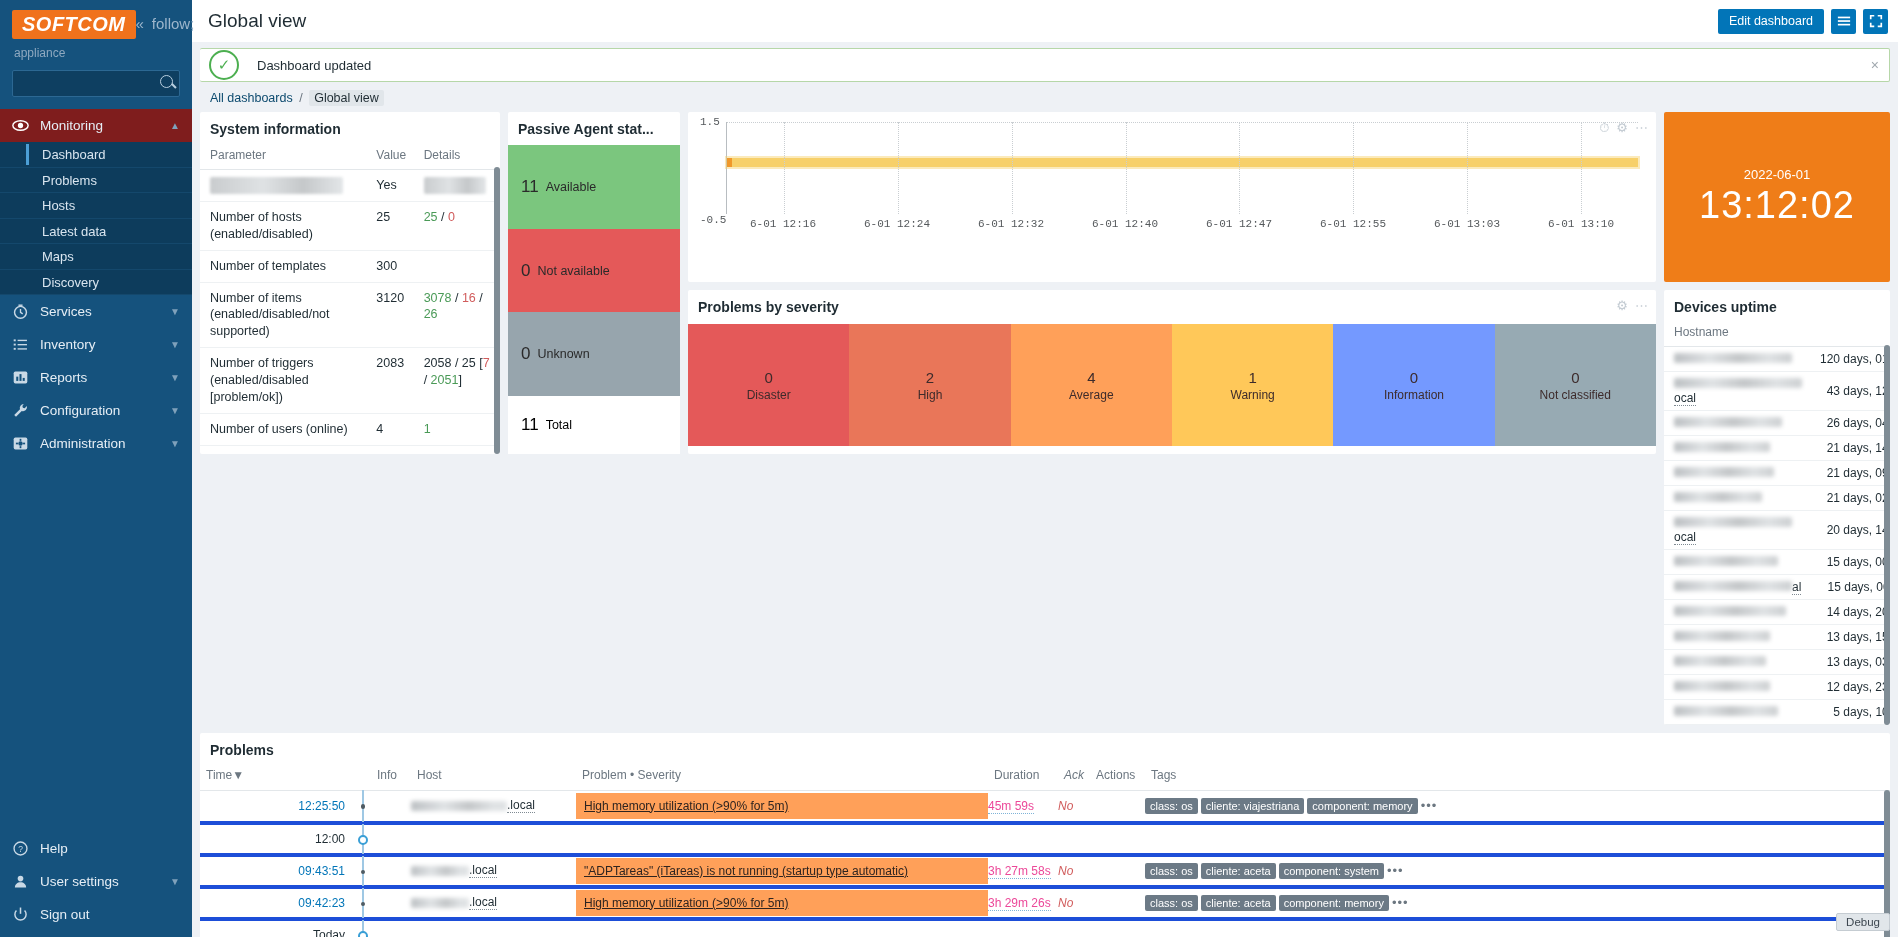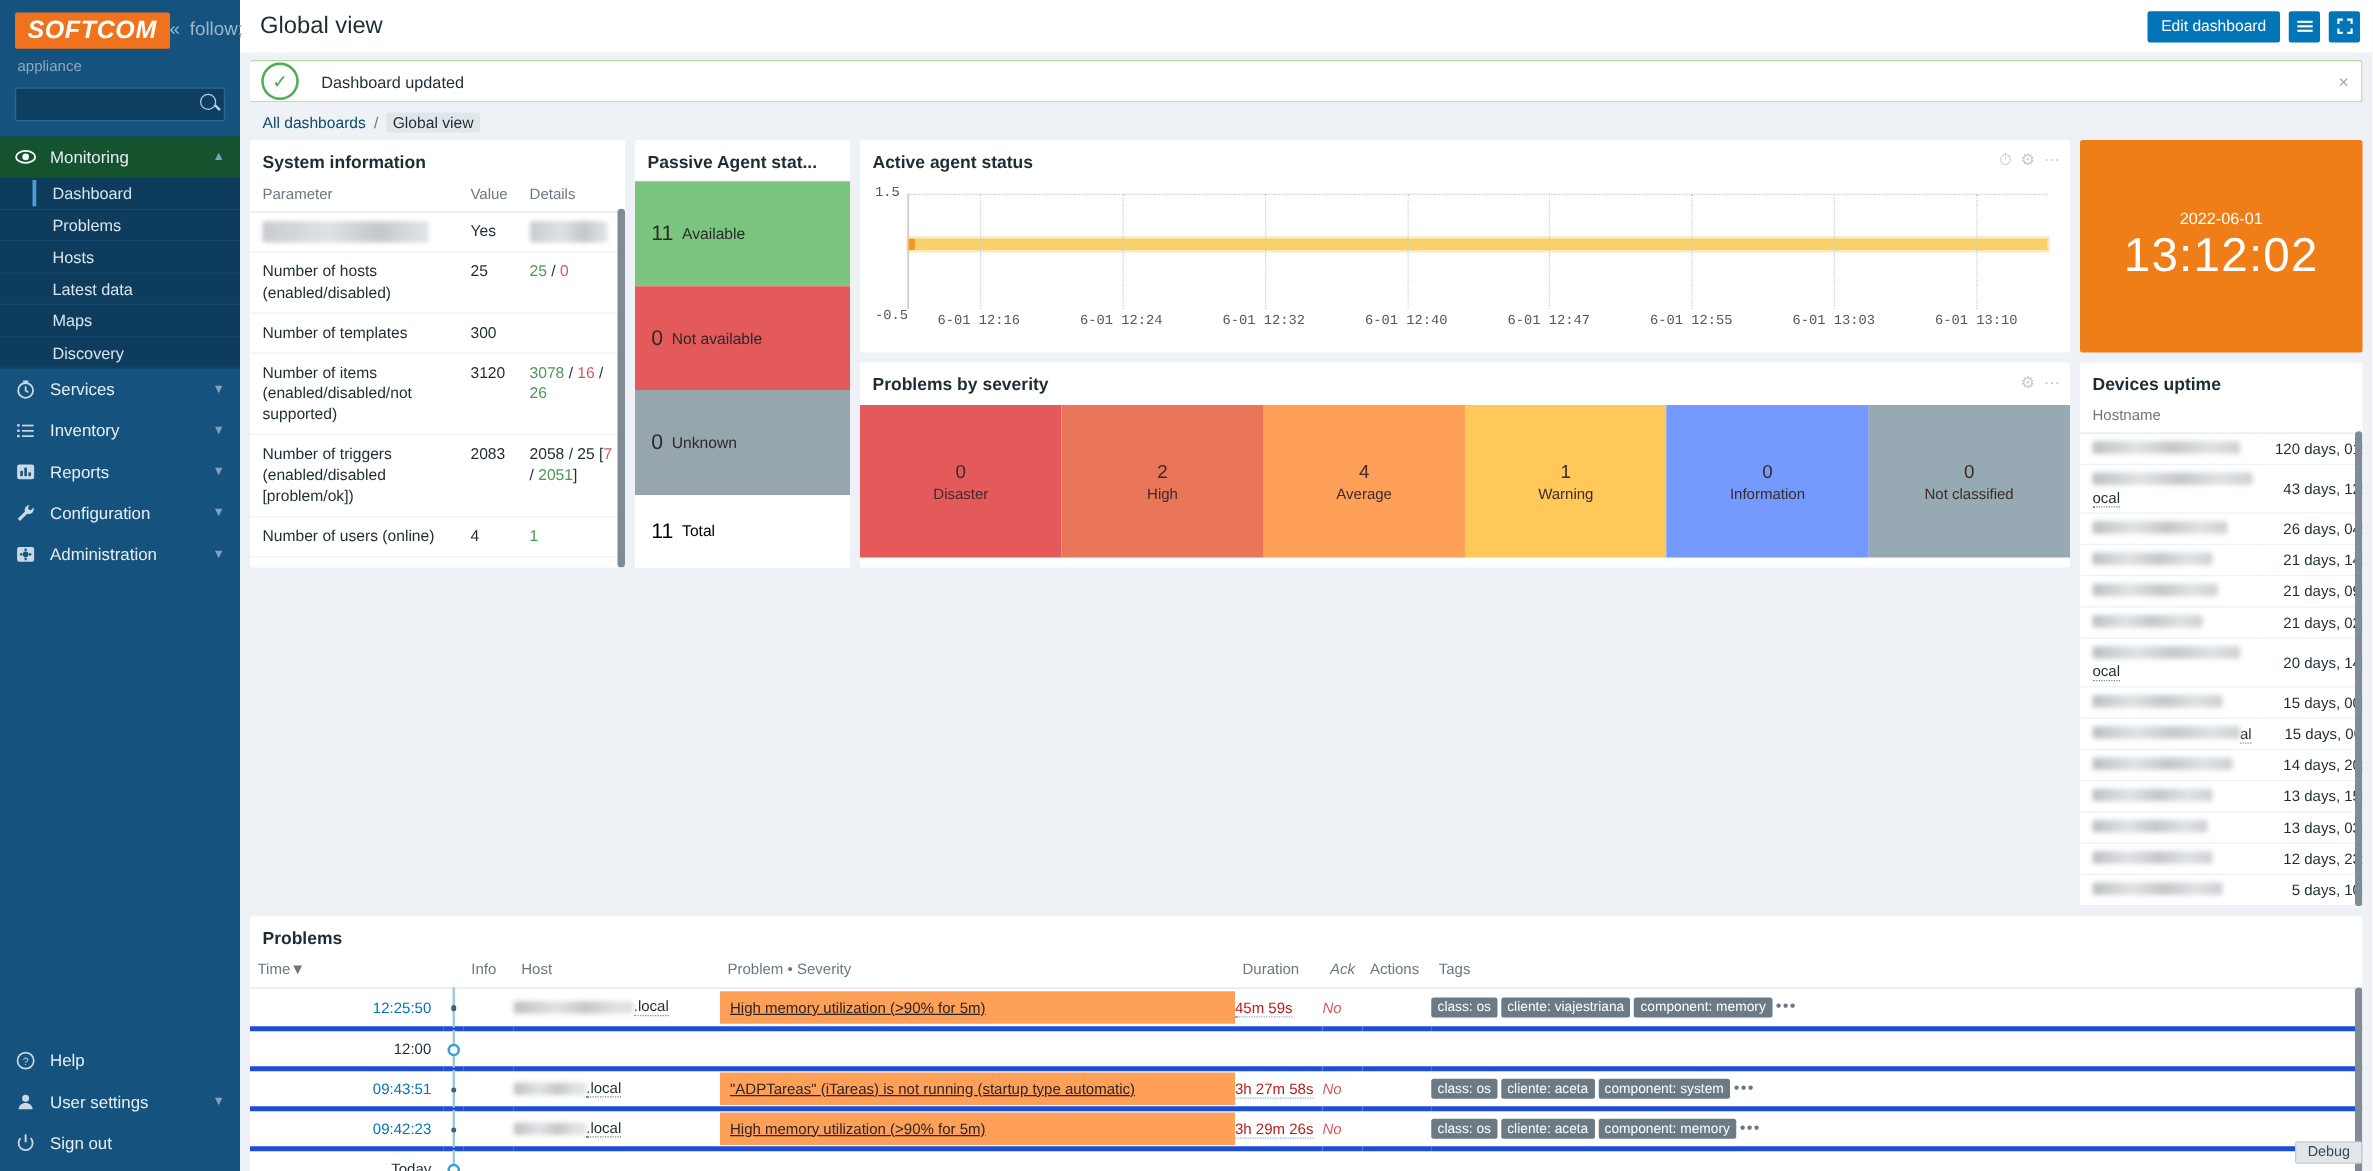--- a/index.html
+++ b/index.html
@@ -44,21 +44,21 @@
     content:""; position:absolute; width:6px; height:1.6px; background:#b9cfe0;
     transform: rotate(45deg); right:-5px; bottom:0px;
   }
 
   .nav { flex: 1; overflow: hidden; }
   .nav-group {
     display: flex; align-items: center; gap: 11px;
     height: 33px; padding: 0 12px; color: #e6eef5; font-size: 13.5px;
     cursor: pointer; position: relative;
   }
-  .nav-group.active { background: #14532d; }
+  .nav-group.active { background: #7f1d1d; }
   .nav-ico { width: 17px; height: 17px; display: inline-flex; align-items: center; justify-content: center; flex: 0 0 17px; }
   .nav-ico svg { display:block; }
   .nav-label { flex: 1; }
   .caret { color: #7fa1bb; font-size: 10px; }
   .subnav { background: #0d3c5c; }
   .sub-item {
     height: 25.5px; line-height: 25.5px; padding-left: 42px;
     color: #d9e5ef; font-size: 13px; cursor: pointer;
     border-bottom: 1px solid #14486c; position: relative;
   }
@@ -189,21 +189,21 @@
     text-align: left; color: #6c7781; font-weight: normal; font-size: 12px;
     padding: 2px 6px 8px 6px; border-bottom: 1px solid #e3e7ea; white-space: nowrap;
   }
   table.prob td { padding: 0; border-bottom: 4px solid #1d4ed8; height: 32px; vertical-align: middle; }
   .c-time { width: 155px; text-align: right; padding-right: 10px !important; color: #0275b8; white-space: nowrap; }
   .c-time.dark { color: #1f2c33; }
   .c-dot { width: 16px; position: relative; }
   .c-info { width: 40px; }
   .c-host { width: 165px; }
   .c-prob { width: 412px; }
-  .c-dur { width: 70px; color: #b91c1c; }
+  .c-dur { width: 70px; color: #ec4899; }
   .c-ack { width: 32px; font-style: italic; }
   .c-act { width: 55px; }
   .c-tags { }
   .tl-line { position: absolute; left: 7px; top: -1px; bottom: -1px; width: 1.5px; background: #9fc8e4; }
   .tl-dot { position: absolute; left: 5.5px; top: 13px; width: 4.5px; height: 4.5px; border-radius: 50%; background: #4f5b63; }
   .tl-ring { position: absolute; left: 3px; top: 10px; width: 10px; height: 10px; border-radius: 50%; background: #fff; border: 2.2px solid #3a9fd6; }
   .p-pill {
     display: block; padding: 6px 8px; color: #2e2420; font-size: 12px;
     white-space: nowrap; overflow: hidden; text-overflow: ellipsis;
   }
@@ -486,21 +486,20 @@
             </div>
           <div class="pa-total">
             <span class="pa-num">11</span>
             <span class="pa-lbl">Total</span>
           </div>
         </div>
 
         <div class="agentcol">
 
           <div class="card agentstatus">
-            <div class="card-h">Active agent status</div>
             <div class="card-h-ctl">
               <span>⏱</span>
               <span>⚙</span>
               <span>⋯</span>
             </div>
             <div class="chart-area">
               <div class="yl" style="top:2px">1.5</div>
               <div class="yl" style="top:100px">-0.5</div>
               <div class="plot" id="plot-grid">
                 <div class="gridtop"></div>

